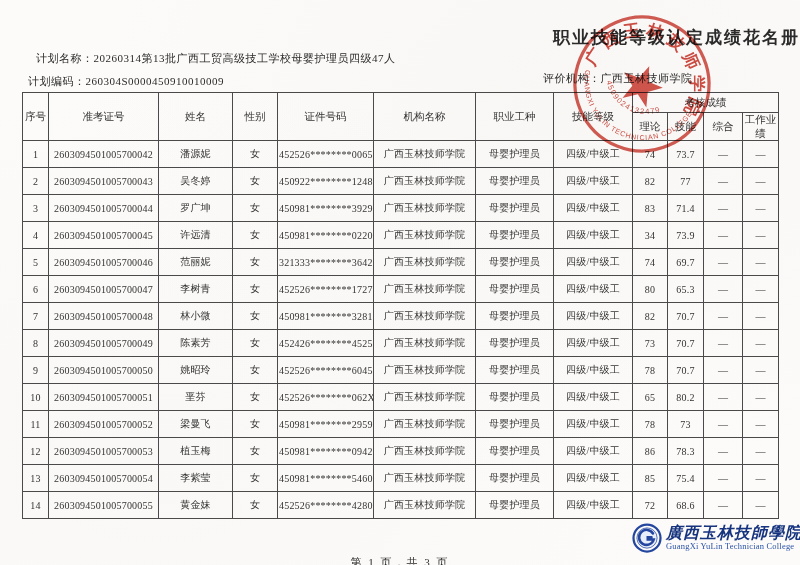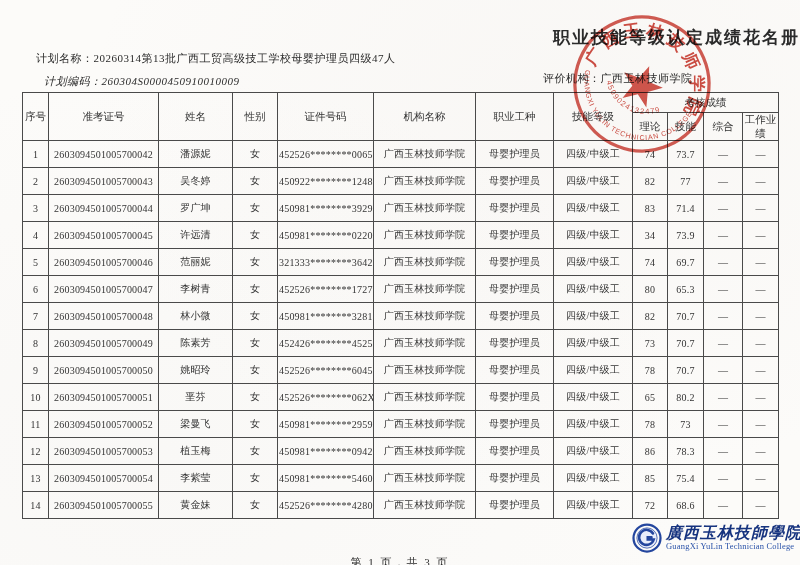--- a/index.html
+++ b/index.html
@@ -10,21 +10,21 @@
     color:#2b2b2b;
   }
   .scan-tint{position:absolute;inset:0;background:
     radial-gradient(ellipse at 70% 20%, rgba(210,200,195,.08), transparent 60%),
     radial-gradient(ellipse at 20% 80%, rgba(200,200,200,.06), transparent 60%);
     pointer-events:none;}
   .doc-title{position:absolute;top:26px;left:0;width:800px;text-align:right;
     font-size:17px;font-weight:bold;letter-spacing:2px;}
   .meta{position:absolute;font-size:11px;letter-spacing:.5px;}
   .meta-plan-name{top:51px;left:28px;margin-left:8px;}
-  .meta-plan-code{top:74px;left:44px;font-style:italic;}
+  .meta-plan-code{top:74px;left:28px;}
   .meta-evaluator{top:71px;left:543px;font-family:Liberation Mono, monospace;}
   table.results{position:absolute;top:92px;left:22px;width:756px;
     border-collapse:collapse;table-layout:fixed;border:1.5px solid #3f3f3f;}
   table.results th,table.results td{
     border:1px solid #4a4a4a;text-align:center;vertical-align:middle;
     padding:0 1px;overflow:hidden;color:#333;}
   table.results th{font-size:10.5px;font-weight:normal;height:22px;line-height:1.25;}
   thead tr.h1 th{height:19px;}
   thead tr.h2 th{height:27px;}
   table.results td{font-size:10px;height:26px;letter-spacing:.2px;}

